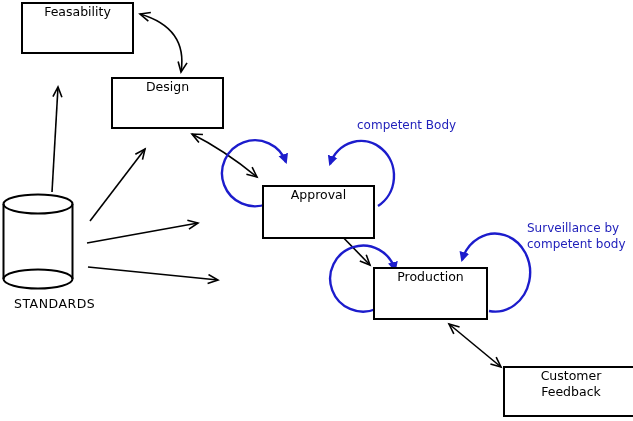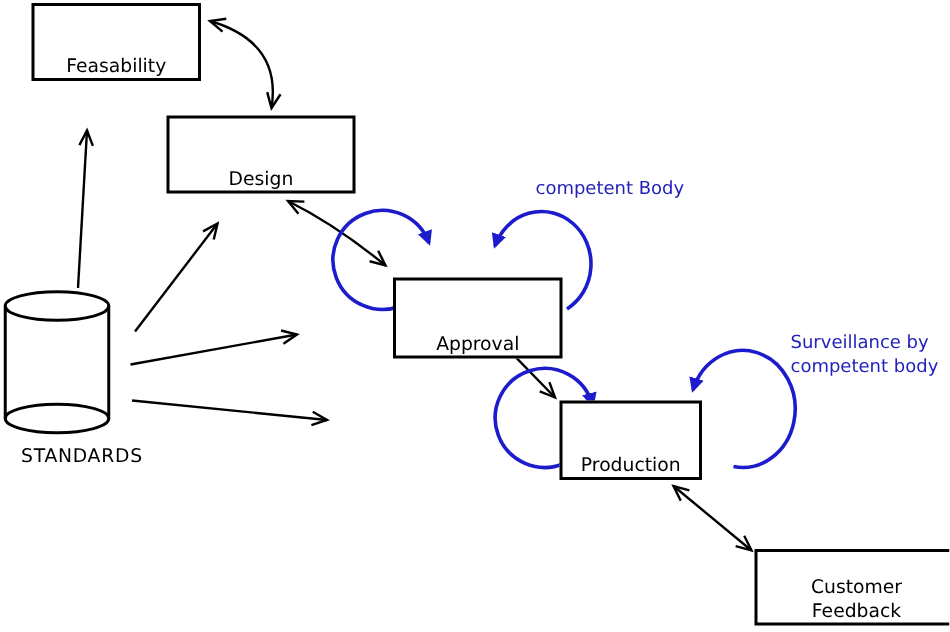--- a/index.html
+++ b/index.html
@@ -3,21 +3,21 @@
 <meta charset="utf-8">
 <style>
   html,body{margin:0;padding:0;background:#ffffff;}
   #canvas{
     position:relative;width:633px;height:421px;background:#ffffff;
     font-family:"DejaVu Sans","Liberation Sans",sans-serif;overflow:hidden;
   }
   #wires{position:absolute;left:0;top:0;width:633px;height:421px;}
   .node{
     position:absolute;box-sizing:border-box;border:2px solid #000;background:#fff;
-    display:flex;flex-direction:column;align-items:center;justify-content:flex-end;
+    display:flex;flex-direction:column;align-items:center;justify-content:flex-start;
     font-size:12.5px;color:#000;text-align:center;line-height:16px;
   }
   .annotation{
     position:absolute;color:#2222bb;font-size:12px;line-height:15.5px;white-space:pre;
   }
   .ds-label{
     position:absolute;color:#000;font-size:12.5px;letter-spacing:0.5px;white-space:pre;
   }
 </style>
 </head>
@@ -58,29 +58,29 @@
       <path d="M 378 206 A 33 35 0 1 0 330 164" marker-end="url(#mBlue)"></path>
       <path d="M 376 309 A 33 33 0 1 1 395 270" marker-end="url(#mBlue)"></path>
       <path d="M 489 311 A 35 39 0 1 0 462 260" marker-end="url(#mBlue)"></path>
     </g>
   </svg>
 
   <div class="node" style="left:21px;top:2px;width:113px;height:52px;">
     <span>Feasability</span>
   </div>
 
-  <div class="node" style="left:111px;top:77px;width:126px;height:52px;">
+  <div class="node" style="left:111px;top:77px;width:113px;height:52px;">
     <span>Design</span>
   </div>
 
   <div class="node" style="left:262px;top:185px;width:113px;height:54px;">
     <span>Approval</span>
   </div>
 
-  <div class="node" style="left:373px;top:267px;width:95px;height:53px;">
+  <div class="node" style="left:373px;top:267px;width:115px;height:53px;">
     <span>Production</span>
   </div>
 
   <div class="node" style="left:503px;top:366px;width:136px;height:51px;">
     <span>Customer</span>
     <span>Feedback</span>
   </div>
 
   <div class="ds-label" style="left:1px;top:296px;margin-left:13px;">STANDARDS</div>
 

